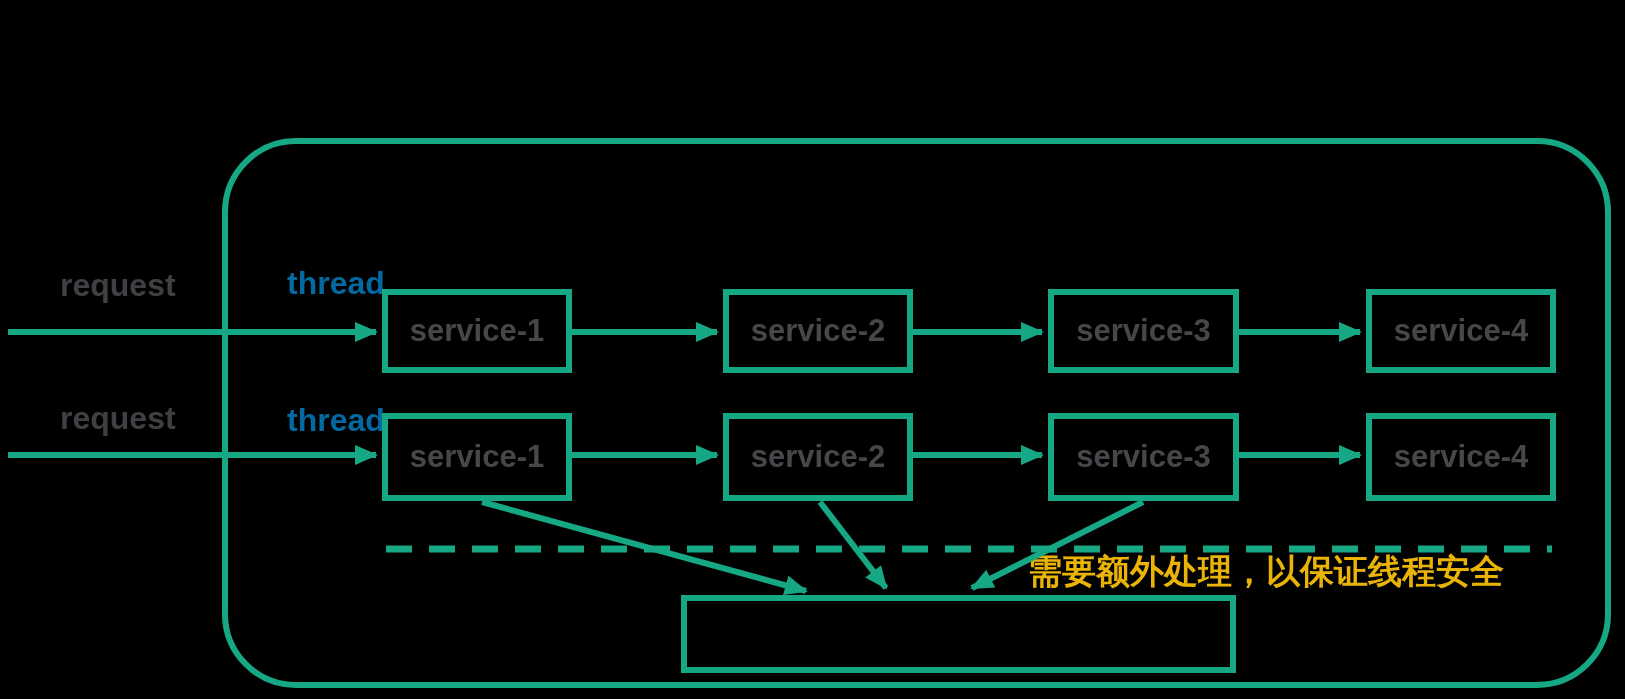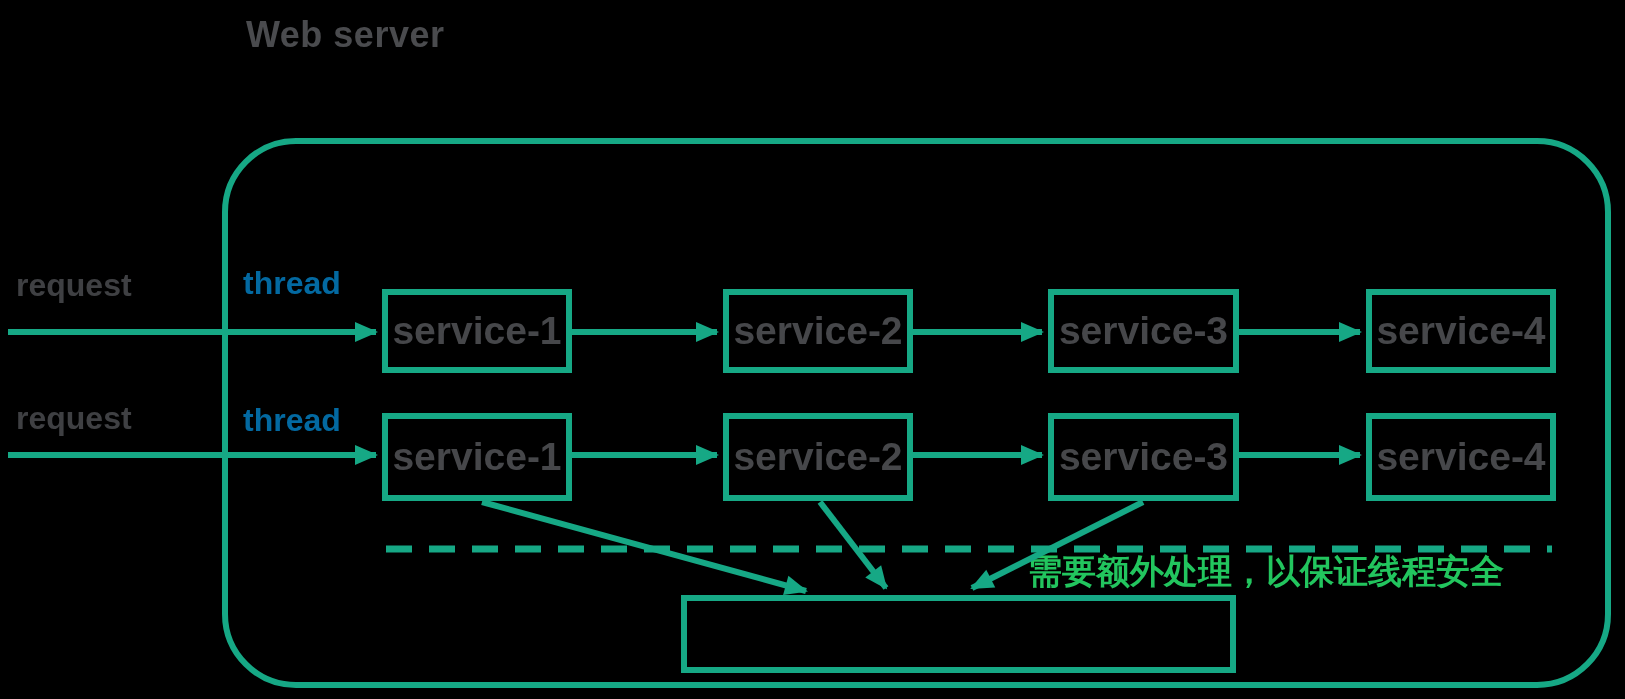--- a/index.html
+++ b/index.html
@@ -9,48 +9,47 @@
   }
   .page-title{
     position:absolute;left:246px;top:14px;
     font-size:36px;font-weight:bold;color:#4a4b4e;letter-spacing:0.5px;
   }
   .server-container{
     position:absolute;box-sizing:border-box;
     left:222px;top:138px;width:1389px;height:550px;
     border:6px solid #16a885;border-radius:74px;background:transparent;
   }
-  .lbl{position:absolute;font-weight:bold;font-size:32px;line-height:36px;white-space:nowrap;}
+  .lbl{position:absolute;font-weight:bold;font-size:32px;line-height:36px;white-space:nowrap;margin-left:44px;}
   .lbl.request{color:#3f4043;}
   .lbl.thread{color:#0369a1;}
   .svc{
     position:absolute;box-sizing:border-box;border:6px solid #16a885;
     display:flex;align-items:center;justify-content:center;
-    color:#46474a;font-size:39px;font-weight:bold;background:transparent;
+    color:#46474a;font-size:31px;font-weight:bold;background:transparent;
   }
   .shared-box{
     position:absolute;box-sizing:border-box;border:6px solid #16a885;
     left:681px;top:595px;width:555px;height:78px;background:transparent;
     display:flex;align-items:center;justify-content:center;
     color:#46474a;font-size:28px;font-weight:bold;
   }
   .annotation{
     position:absolute;left:1028px;top:549px;
-    font-size:34px;font-weight:bold;color:#22c55e;white-space:nowrap;
+    font-size:34px;font-weight:bold;color:#eab308;white-space:nowrap;
   }
   svg.overlay{position:absolute;left:0;top:0;pointer-events:none;}
   .arrow{stroke:#16a885;stroke-width:6;fill:none;marker-end:url(#ah);}
   .dashed{stroke:#16a885;stroke-width:7;fill:none;stroke-dasharray:26 17;}
 </style>
 </head>
 <body>
 
 <div class="canvas">
 
-  <div class="page-title">Web server</div>
 
   <div class="server-container"></div>
 
   <div class="lbl request" style="left:16px;top:267px;">request</div>
   <div class="lbl thread" style="left:243px;top:265px;">thread</div>
   <div class="lbl request" style="left:16px;top:400px;">request</div>
   <div class="lbl thread" style="left:243px;top:402px;">thread</div>
 
   <div class="svc" style="left:382px;top:289px;width:190px;height:84px;">
       <span>service-1</span>

